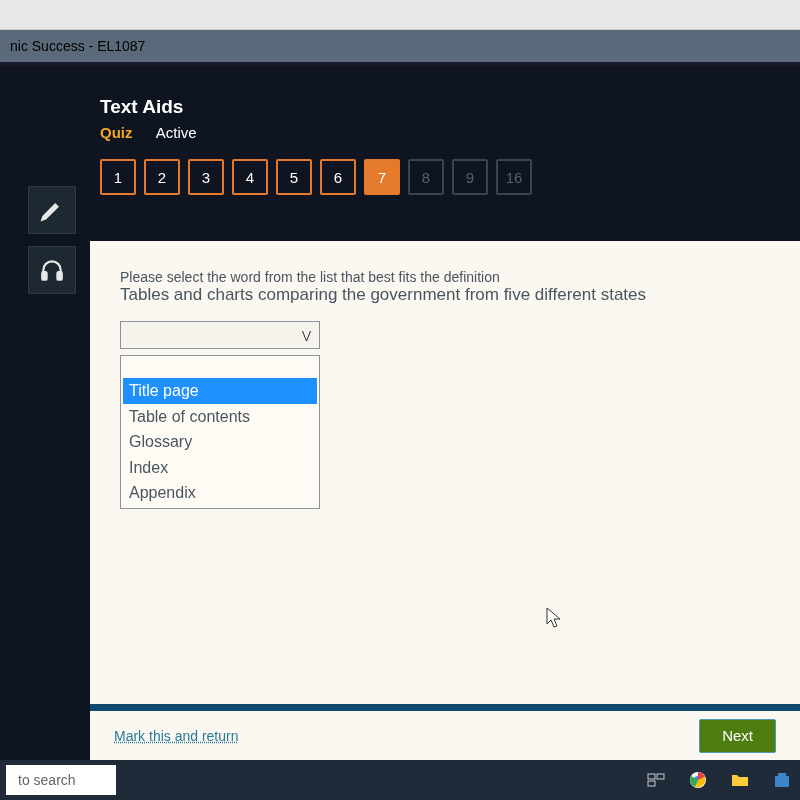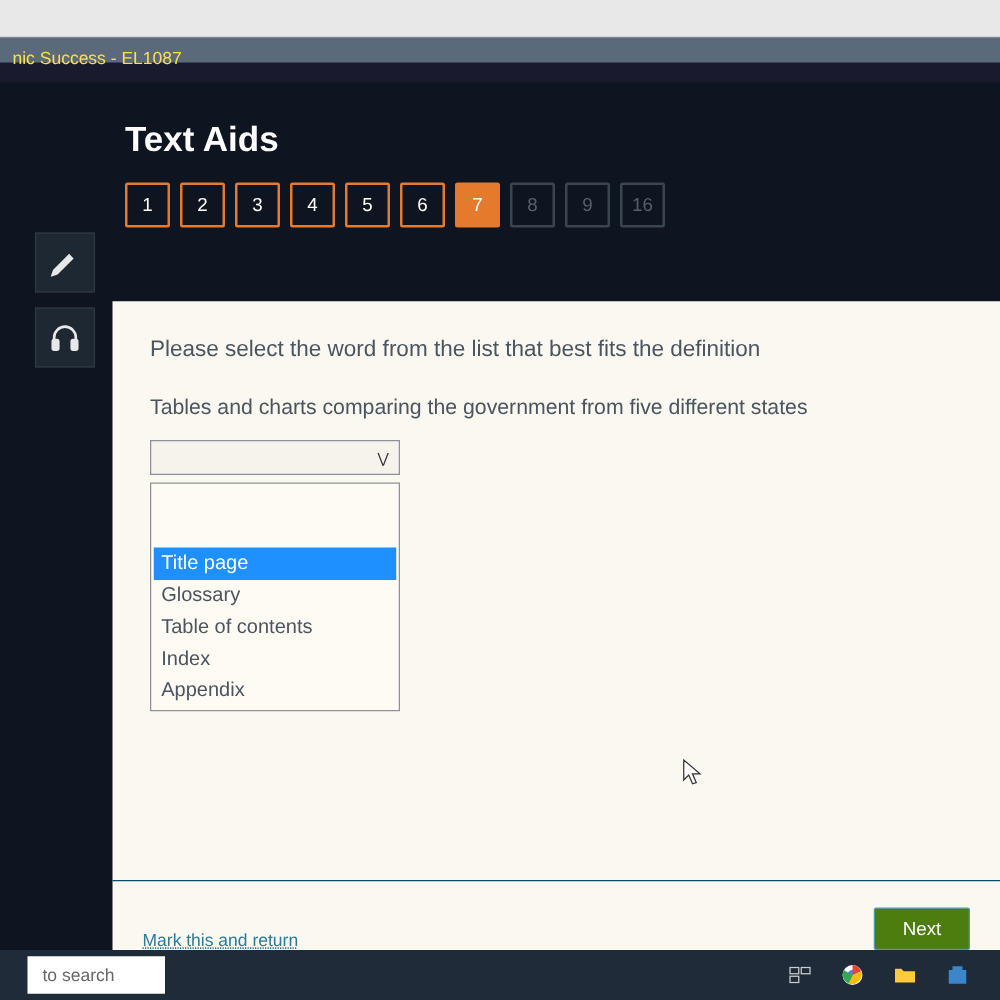--- a/index.html
+++ b/index.html
@@ -10,41 +10,41 @@
     background: #1a1a2e;
     overflow: hidden;
     position: relative;
   }
   .browser-bar {
     height: 30px;
     background: #e8e8e8;
     border-bottom: 1px solid #ccc;
   }
   .tab-bar {
-    height: 20px;
+    height: 32px;
     background: #5a6a7a;
-    color: #fde047;
+    color: #000000;
     font-size: 14px;
     padding: 8px 10px;
   }
   .app-area {
     position: absolute;
     top: 66px;
     left: 0;
     right: 0;
     bottom: 40px;
     background: #0f1520;
     padding: 30px 0 0 0;
   }
   .header {
     padding-left: 100px;
     color: #fff;
   }
   .title {
-    font-size: 28px;
+    font-size: 19px;
     font-weight: bold;
     margin-bottom: 6px;
   }
   .subhead {
     font-size: 15px;
   }
   .subhead .quiz { color: #f5a623; font-weight: bold; margin-right: 20px; }
   .subhead .active { color: #fff; }
   .tool-rail {
     position: absolute;
@@ -96,22 +96,21 @@
     position: absolute;
     left: 90px;
     right: 0;
     top: 175px;
     bottom: 0;
     background: #faf8f0;
     padding: 28px 30px 0 30px;
   }
   .instr {
     color: #4a5560;
-    font-size: 18px;
-    margin-bottom: 26px;
+    font-size: 14px;
   }
   .def {
     color: #4a5560;
     font-size: 17px;
     margin-bottom: 16px;
   }
   .dropdown-wrap {
     position: relative;
     width: 200px;
   }
@@ -143,34 +142,33 @@
   .dd-item {
     padding: 2px 6px;
     font-size: 16px;
     color: #4a5560;
     cursor: pointer;
     line-height: 1.35;
   }
   .dd-item.hl {
     background: #1e90ff;
     color: #fff;
-    margin-top: 29px;
   }
   .dd-blank {
     height: 20px;
   }
   .footer {
     position: absolute;
     left: 0;
     right: 0;
     bottom: 0;
     height: 56px;
-    border-top: 1px solid #0c4a6e;
-    display: flex;
-    align-items: flex-end;
+    border-top: 7px solid #0c4a6e;
+    display: flex;
+    align-items: center;
     padding: 0 24px;
   }
   .mark-link {
     color: #2b7a9b;
     font-size: 14px;
     text-decoration: underline dotted;
     cursor: pointer;
   }
   .footer-spacer { flex: 1; }
   .btn {
@@ -197,21 +195,21 @@
   }
   .taskbar {
     position: absolute;
     bottom: 0;
     left: 0;
     right: 0;
     height: 40px;
     background: #1f2b38;
     display: flex;
     align-items: center;
-    padding: 0 22px;
+    padding: 0 6px;
     gap: 18px;
   }
   .search-box {
     background: #fff;
     color: #666;
     height: 30px;
     padding: 0 12px;
     display: flex;
     align-items: center;
     font-size: 14px;
@@ -230,20 +228,24 @@
 
 <div class="browser-bar"></div>
 <div class="tab-bar">
   <span>nic Success - EL1087</span>
 </div>
 
 <div class="app-area">
 
   <div class="header">
     <div class="title">Text Aids</div>
+    <div class="subhead">
+      <span class="quiz">Quiz</span>
+      <span class="active">Active</span>
+    </div>
   </div>
 
   <div class="tool-rail">
     <div class="tool-btn">
       <svg width="26" height="26" viewBox="0 0 24 24" fill="none" stroke="#e8e8e8" stroke-width="2">
           <path d="M3 21l3-1 11-11-2-2L4 18l-1 3z" fill="#e8e8e8"></path>
         </svg>
     </div>
     <div class="tool-btn">
       <svg width="26" height="26" viewBox="0 0 24 24" fill="none" stroke="#e8e8e8" stroke-width="2">
@@ -272,22 +274,22 @@
     <div class="def">Tables and charts comparing the government from five different states</div>
 
     <div class="dropdown-wrap">
       <div class="dropdown-field">
         <span></span>
         <span class="chev">⋁</span>
       </div>
       <div class="dropdown-list">
         <div class="dd-item dd-blank"></div>
         <div class="dd-item hl">Title page</div>
+        <div class="dd-item">Table of contents</div>
         <div class="dd-item">Glossary</div>
-        <div class="dd-item">Table of contents</div>
         <div class="dd-item">Index</div>
         <div class="dd-item">Appendix</div>
       </div>
     </div>
 
     <svg class="cursor-arrow" width="20" height="24" viewBox="0 0 20 24">
         <path d="M2 2 L2 18 L6 14 L9 21 L12 20 L9 13 L15 13 Z" fill="#fff" stroke="#333" stroke-width="1"></path>
       </svg>
 
     <div class="footer">

